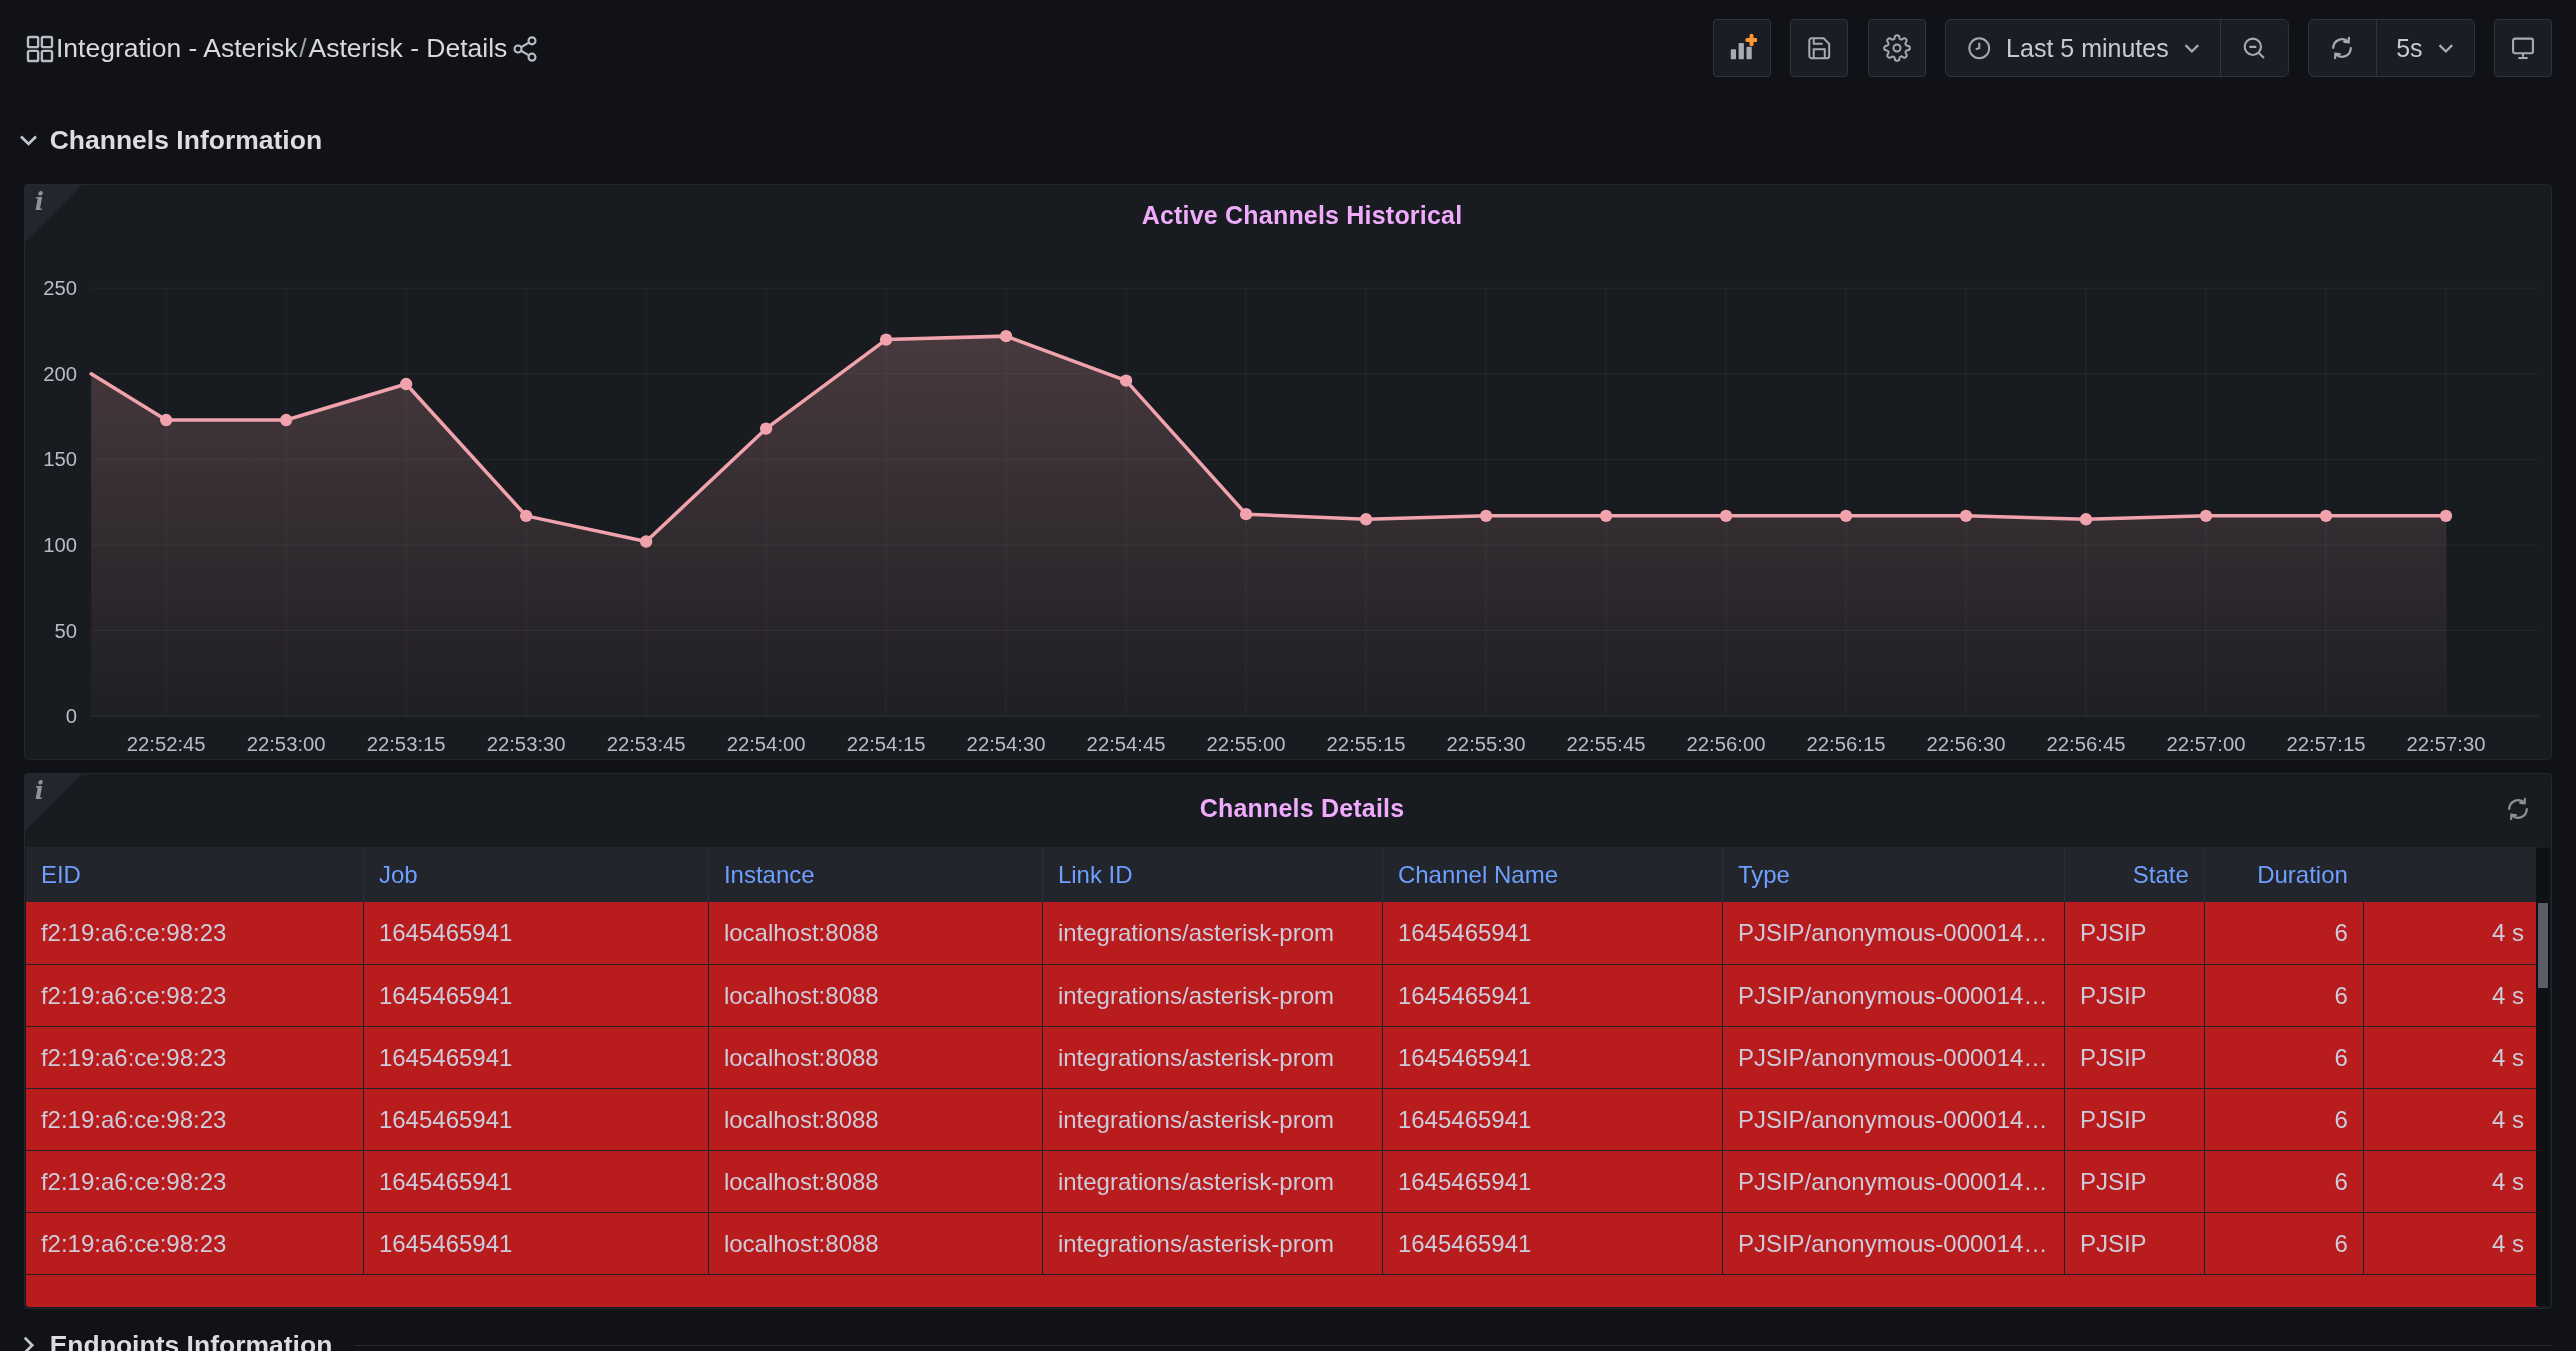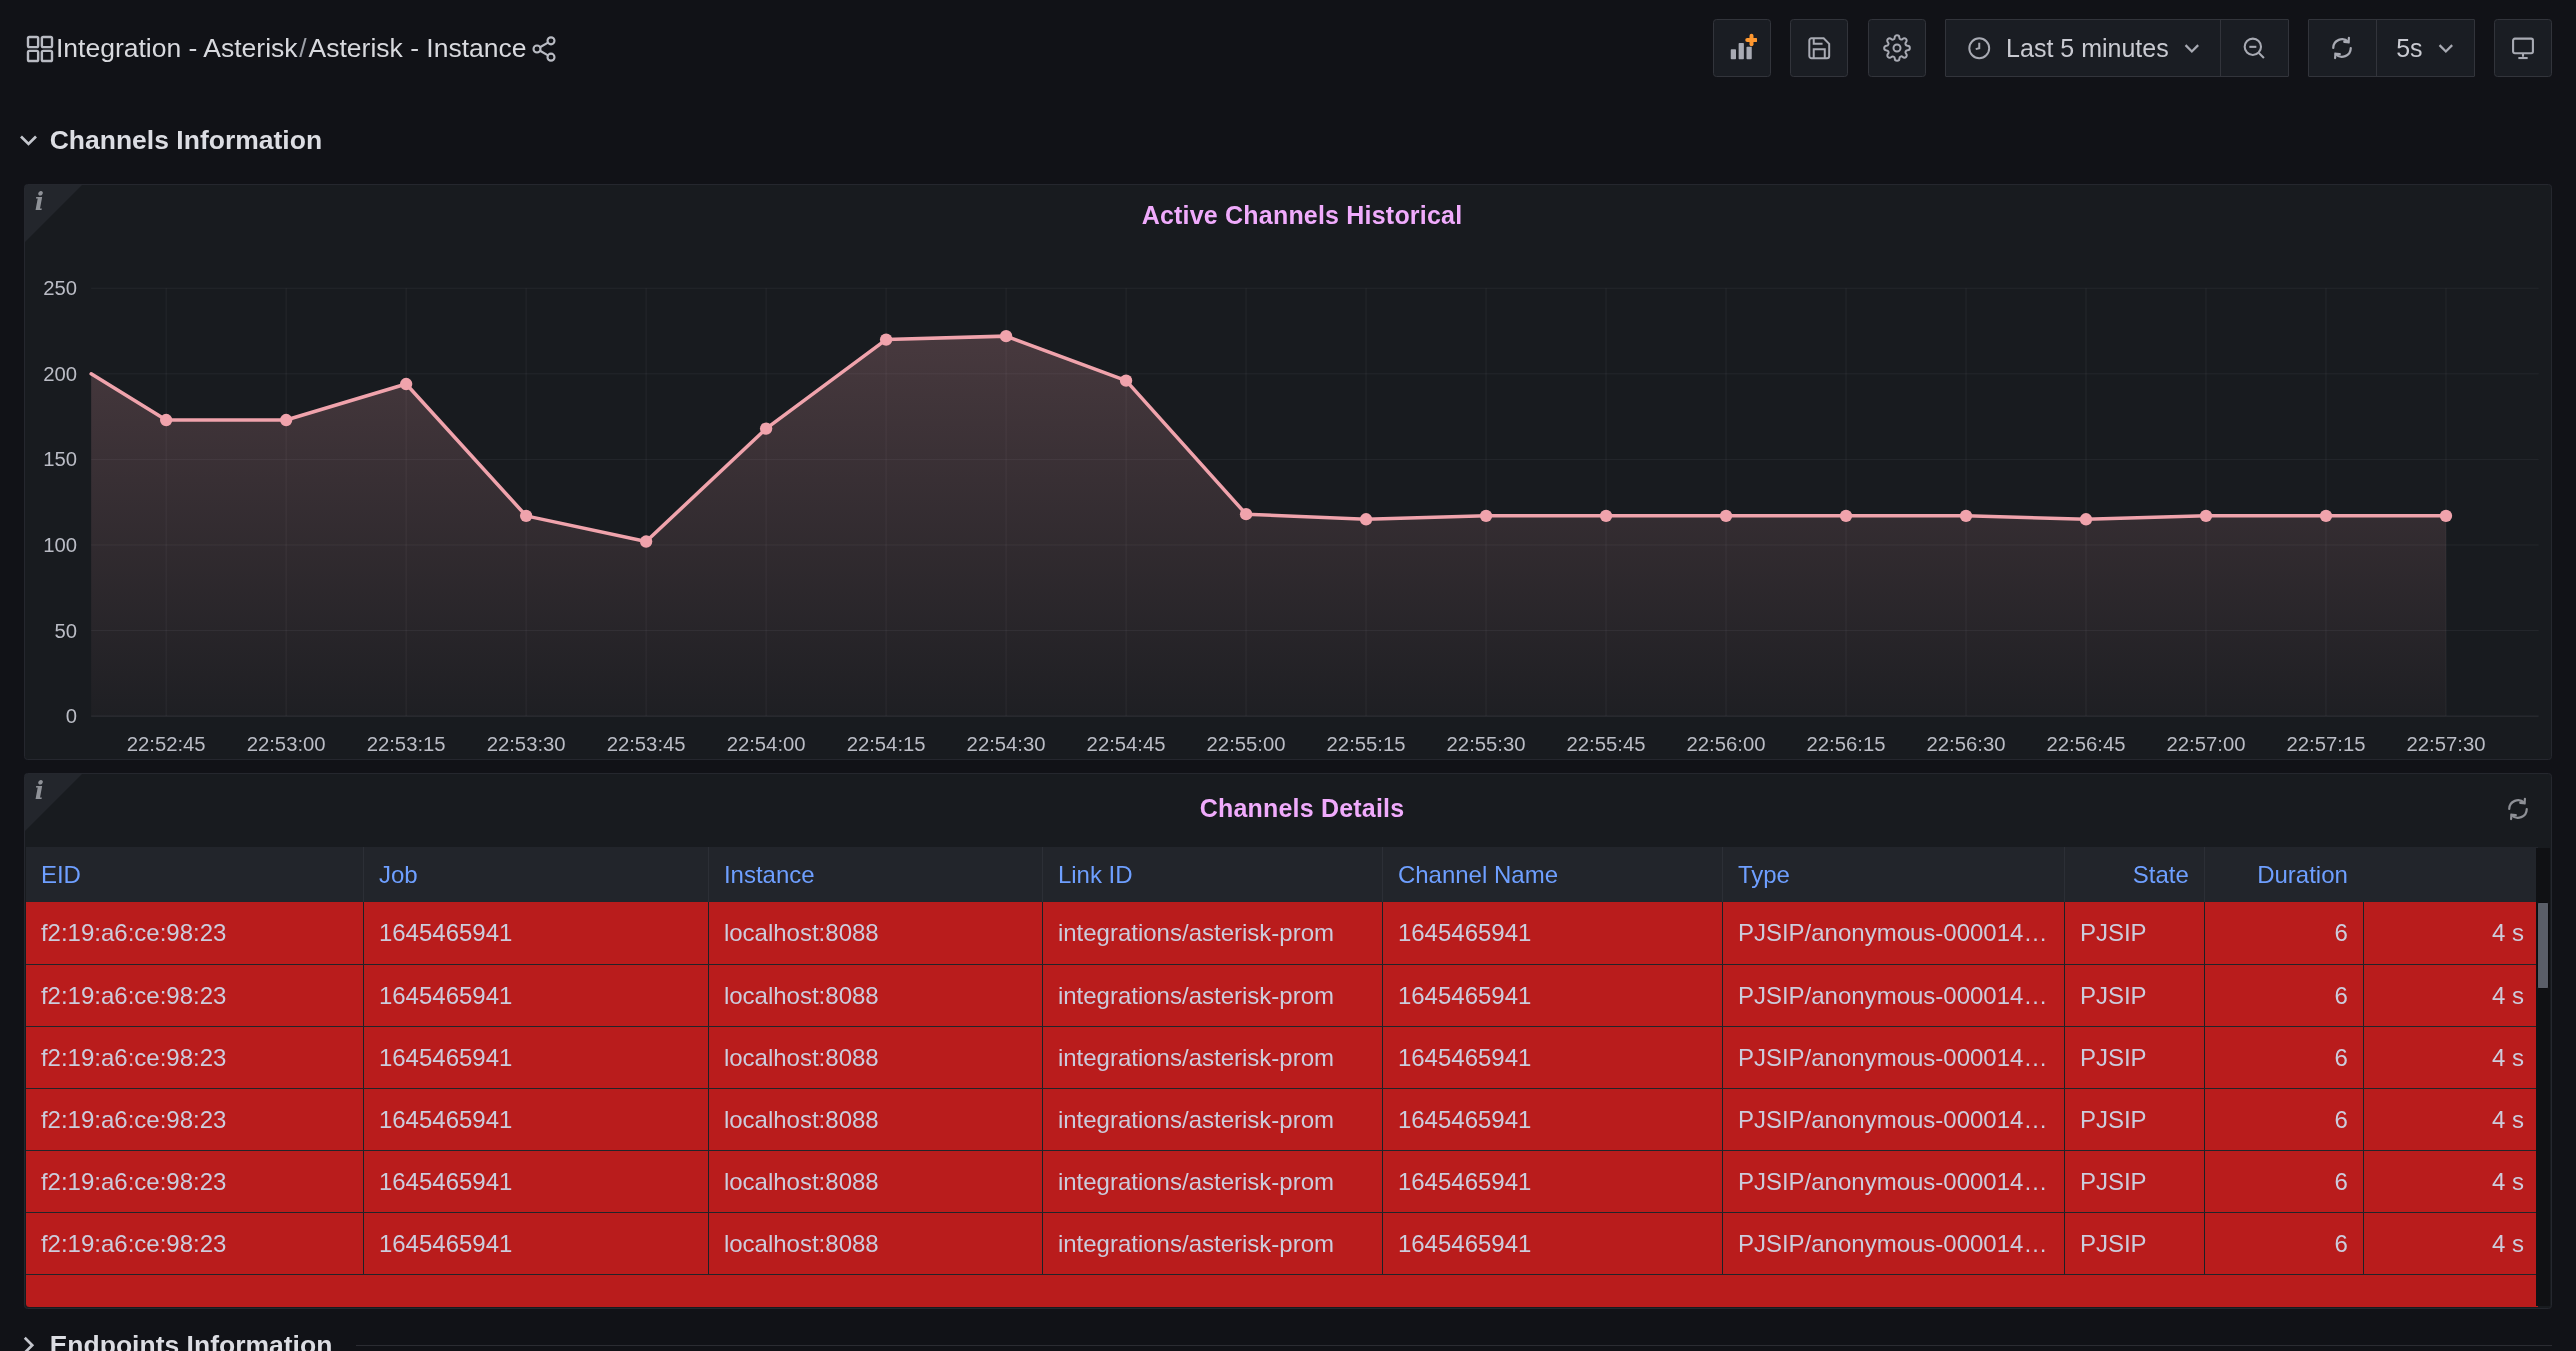--- a/index.html
+++ b/index.html
@@ -9,21 +9,21 @@
 
   
   .breadcrumb { position:absolute; left:24px; top:0; height:97px; display:flex; align-items:center; font-size:26.5px; font-weight:500; color:#D8D9DE; }
   .breadcrumb .icon { display:flex; align-items:center; color:#B9BBC3; }
   .breadcrumb .sep { color:#9DA0A8; padding:0 1.8px; }
   .crumb { color:#D8D9DE; text-decoration:none; cursor:pointer; }
   .share-btn { margin-left:3.5px; cursor:pointer; }
 
   .toolbar { position:absolute; right:24px; top:19.4px; display:flex; gap:19.4px; height:58px; align-items:stretch; }
   .tb-btn { width:58px; background:#1A1D23; border:0.9px solid #32343B; border-radius:3.5px; display:flex; align-items:center; justify-content:center; color:#A8AAB3; cursor:pointer; }
-  .tb-group { display:flex; border:0.9px solid #32343B; border-radius:1px; background:#1A1D23; overflow:hidden; }
+  .tb-group { display:flex; border:0.9px solid #32343B; border-radius:6px; background:#1A1D23; overflow:hidden; }
   .tb-seg { display:flex; align-items:center; gap:14px; padding:0 19.4px; background:transparent; border:none; border-left:0.9px solid #32343B; color:#C9CAD1; font-size:25px; font-weight:500; font-family:"Liberation Sans",sans-serif; cursor:pointer; }
   .tb-seg.no-div { border-left:none; }
   .tb-seg .icon { display:flex; color:#A8AAB3; }
   .caret { color:#A8AAB3; display:flex; }
 
   
   .section-header { position:absolute; left:17.7px; right:24px; display:flex; align-items:center; gap:11px; color:#DCDDE3; font-size:26.5px; font-weight:700; cursor:pointer; }
   #section-channels { top:125px; }
   #section-endpoints { top:1330px; }
   .section-header .rule { flex:1; height:0.9px; background:rgba(204,204,220,0.14); margin-left:12.4px; }
@@ -72,21 +72,21 @@
     <span class="icon">
       <svg class="ic" width="32" height="32" viewBox="0 0 24 24" fill="none" stroke="currentColor" stroke-width="1.8">
         <rect x="3" y="3" width="7.6" height="7.6" rx="1"></rect>
           <rect x="13.4" y="3" width="7.6" height="7.6" rx="1"></rect>
         <rect x="3" y="13.4" width="7.6" height="7.6" rx="1"></rect>
           <rect x="13.4" y="13.4" width="7.6" height="7.6" rx="1"></rect>
       </svg>
     </span>
     <a class="crumb">Integration - Asterisk</a>
     <span class="sep">/</span>
-    <a class="crumb">Asterisk - Instance</a>
+    <a class="crumb">Asterisk - Details</a>
     <span class="icon share-btn">
       <svg class="ic" width="28" height="28" viewBox="0 0 24 24" fill="none" stroke="currentColor" stroke-width="1.8">
         <circle cx="18" cy="5" r="3"></circle>
           <circle cx="6" cy="12" r="3"></circle>
           <circle cx="18" cy="19" r="3"></circle>
         <line x1="8.6" y1="13.5" x2="15.4" y2="17.5"></line>
           <line x1="15.4" y1="6.5" x2="8.6" y2="10.5"></line>
       </svg>
     </span>
   </div>

